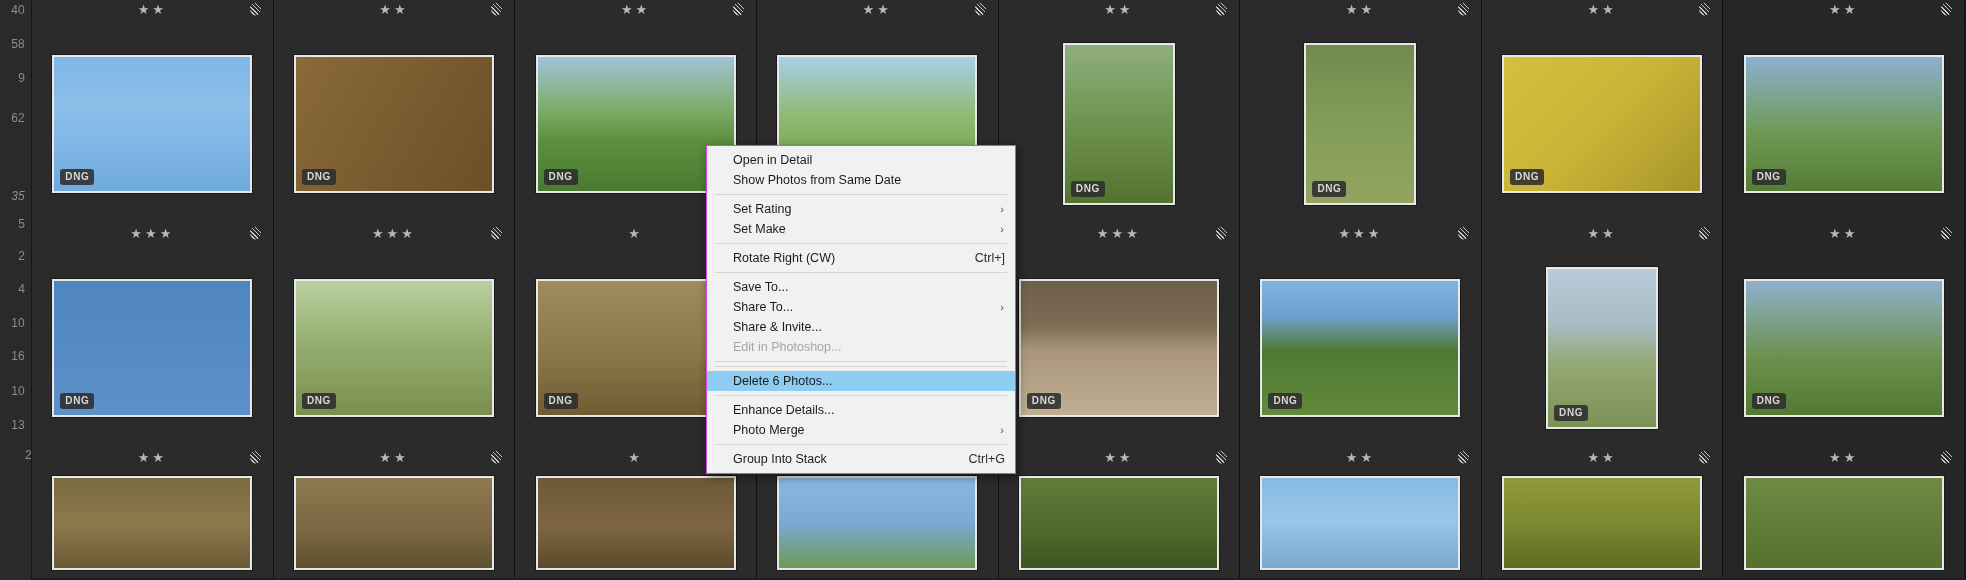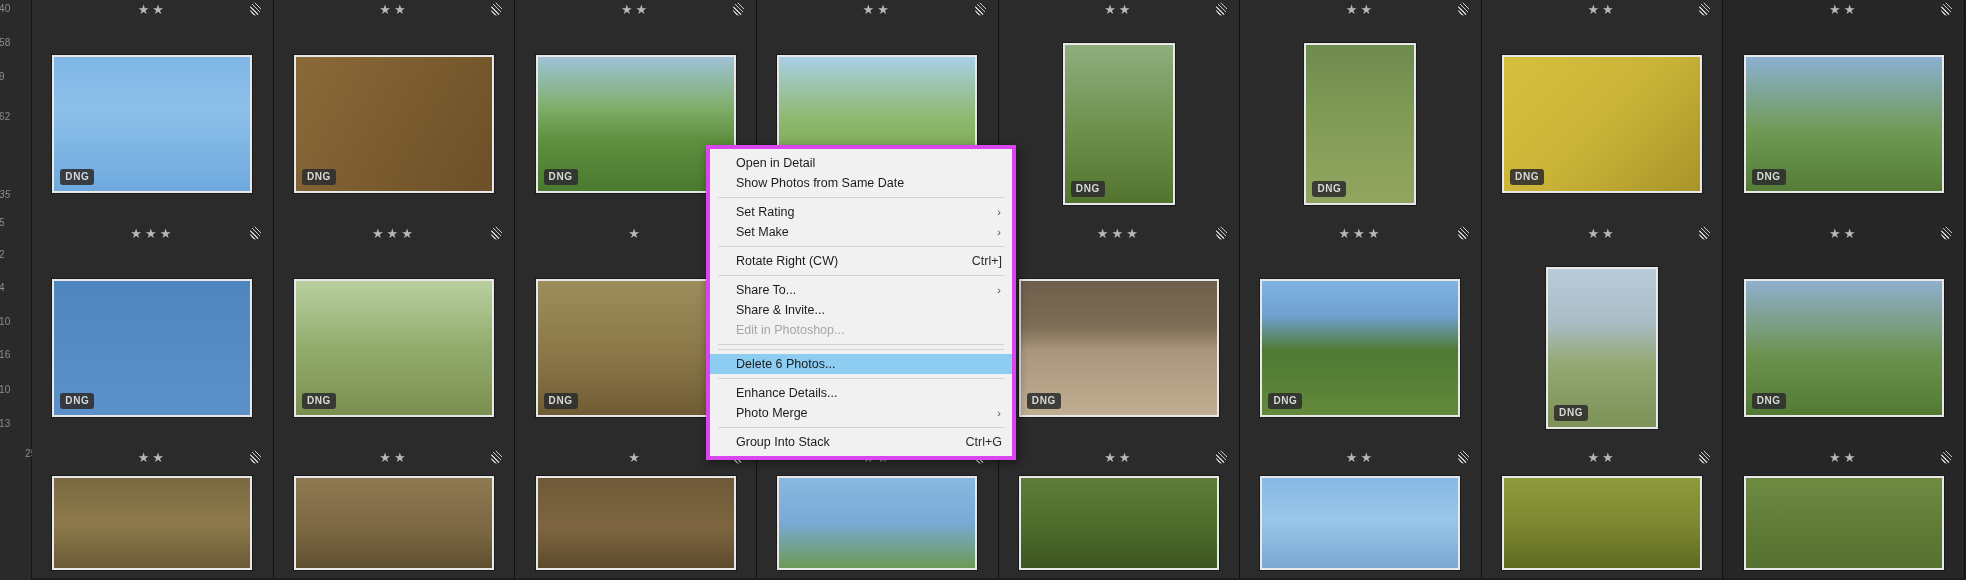--- a/index.html
+++ b/index.html
@@ -13,23 +13,23 @@
 
   
   .gutter {
     width: 32px; flex: 0 0 32px; height: 580px;
     background: #2a2a2a;
     border-right: 1px solid #151515;
     position: relative;
   }
   .gnum {
     position: absolute; right: 6px;
-    font-size: 10px; color: #8d8d8d;
+    font-size: 12px; color: #8d8d8d;
     letter-spacing: .2px; line-height: 1;
-    width: 26px;
+    text-align: right; width: 26px;
   }
 
   
   .grid-wrap { flex: 1 1 auto; height: 580px; background: #1d1d1d; position: relative; overflow: hidden; }
   .grid-row {
     display: flex; width: 100%;
     border-bottom: 1px solid #111;
   }
   .cell {
     position: relative;
@@ -81,21 +81,21 @@
       repeating-linear-gradient(45deg,
         #c9c9c9 0px, #c9c9c9 1px, transparent 1px, transparent 3px);
   }
 
   
   .ctx {
     position: absolute;
     left: 706px; top: 145px;
     width: 310px;
     background: #f1f1f1;
-    border: 4px solid #d946ef;
+    border: 1px solid #d946ef;
     box-shadow: 2px 3px 9px rgba(0,0,0,.45);
     padding: 4px 0 4px 0;
     font-family: "Liberation Sans", sans-serif;
     z-index: 50;
   }
   .mi {
     position: relative;
     height: 20px;
     display: flex; align-items: center;
     padding: 0 10px 0 26px;
@@ -459,20 +459,23 @@
         <span class="label">Set Make</span>
         <span class="arrow">›</span>
       </div>
       <div class="sep"></div>
       <div class="mi">
         <span class="label">Rotate Right (CW)</span>
         <span class="accel">Ctrl+]</span>
       </div>
       <div class="sep"></div>
       <div class="mi">
+        <span class="label">Save To...</span>
+      </div>
+      <div class="mi">
         <span class="label">Share To...</span>
         <span class="arrow">›</span>
       </div>
       <div class="mi">
         <span class="label">Share &amp; Invite...</span>
       </div>
       <div class="mi disabled">
         <span class="label">Edit in Photoshop...</span>
       </div>
       <div class="sep"></div>

